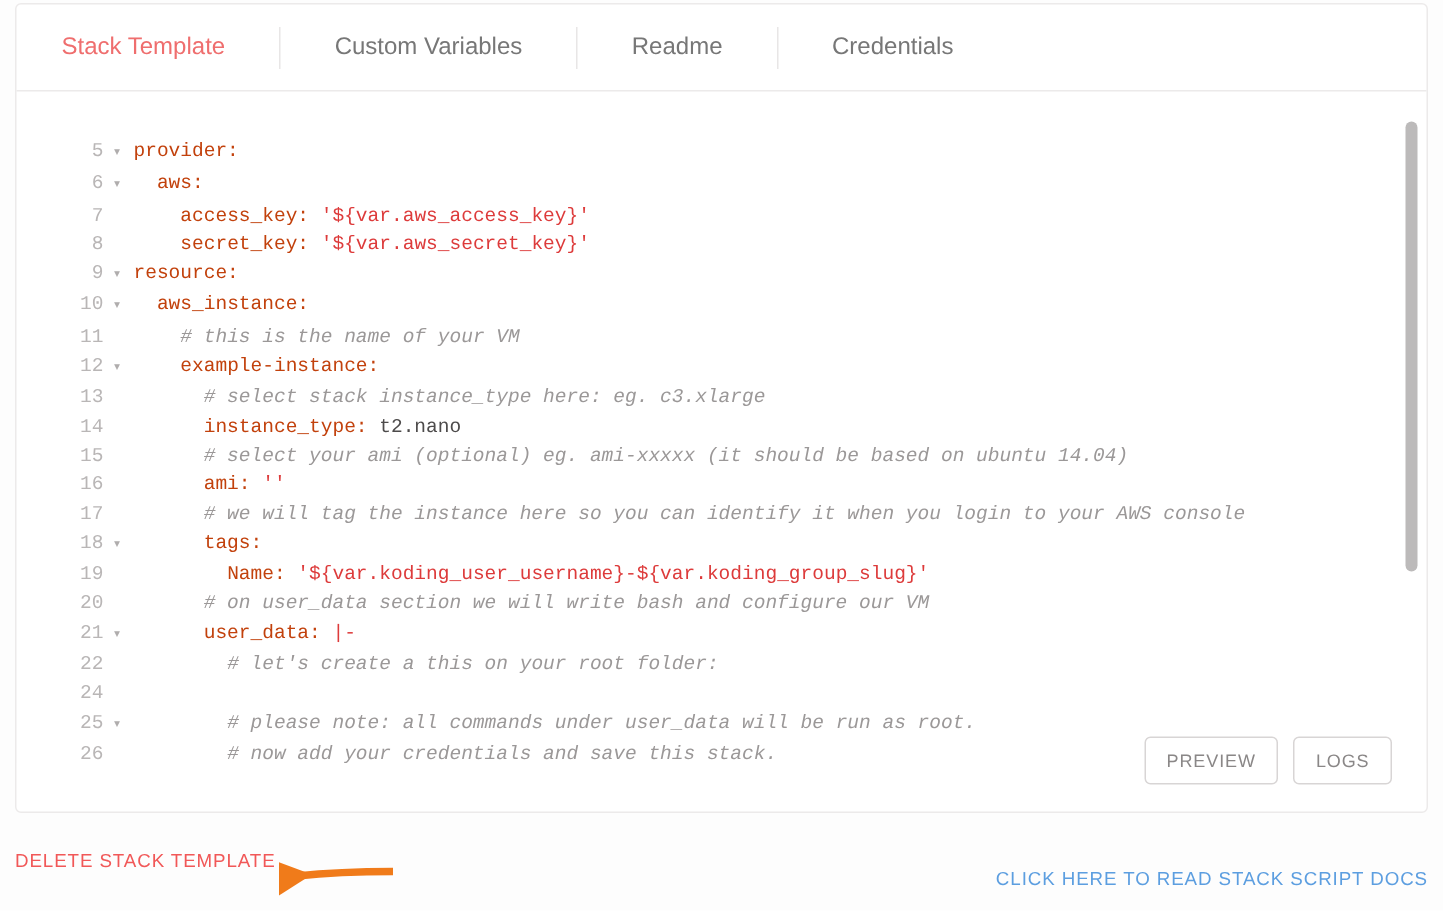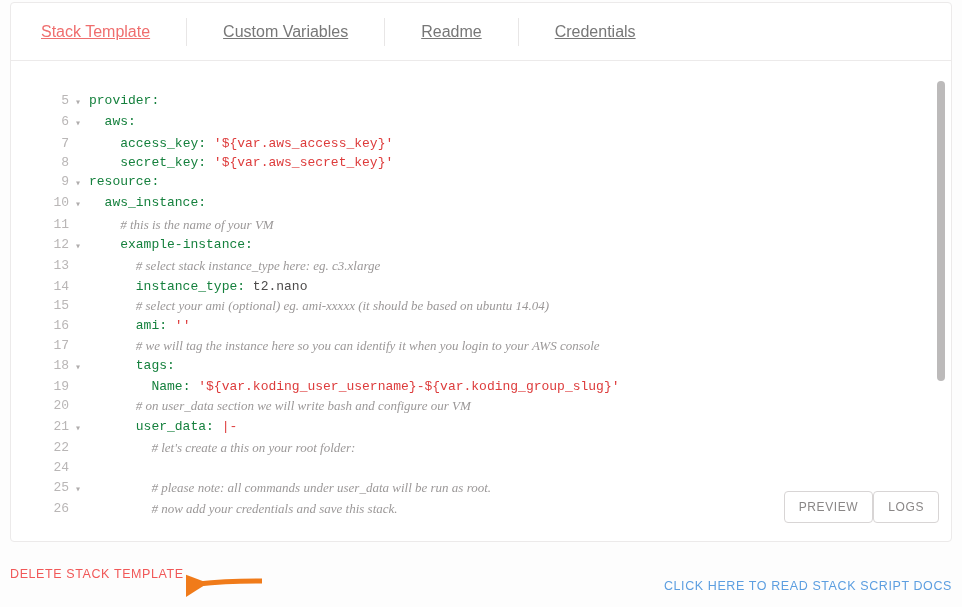--- a/index.html
+++ b/index.html
@@ -27,21 +27,20 @@
     height: 58px;
     padding-left: 22px;
   }
   .tab {
     font-size: 16px;
     color: #777;
     padding: 0 8px;
     height: 28px;
     line-height: 28px;
     cursor: pointer;
-    text-decoration: underline;
   }
   .tab.active { color: #ef6e6e; font-weight: 500; }
   .tab-sep {
     width: 1px;
     height: 28px;
     background: #e8e6e6;
     margin: 0 28px;
   }
   .editor-area {
     position: relative;
@@ -75,38 +74,39 @@
     color: #b0adad;
     font-size: 10px;
     padding-top: 2px;
     flex-shrink: 0;
     user-select: none;
   }
   .code-cell {
     flex: 1;
     color: #4d4b4b;
   }
-  .tok-key { color: #15803d; }
-  .tok-comment { color: #9b9898; font-style: italic; font-family: Liberation Serif, serif; }
+  .tok-key { color: #c2410c; }
+  .tok-comment { color: #9b9898; font-style: italic; }
   .tok-str { color: #dd3b3b; }
   .tok-literal { color: #dd3b3b; }
   .scrollbar {
     position: absolute;
     right: 6px;
     top: 20px;
     width: 8px;
     height: 300px;
     background: #bcbaba;
     border-radius: 4px;
   }
   .editor-btns {
     position: absolute;
-    right: 12px;
+    right: 23px;
     bottom: 18px;
     display: flex;
+    gap: 10px;
   }
   .ed-btn {
     border: 1px solid #d8d5d5;
     background: #fff;
     border-radius: 4px;
     padding: 8px 14px;
     font-size: 12px;
     letter-spacing: 0.6px;
     color: #8a8787;
     cursor: pointer;

